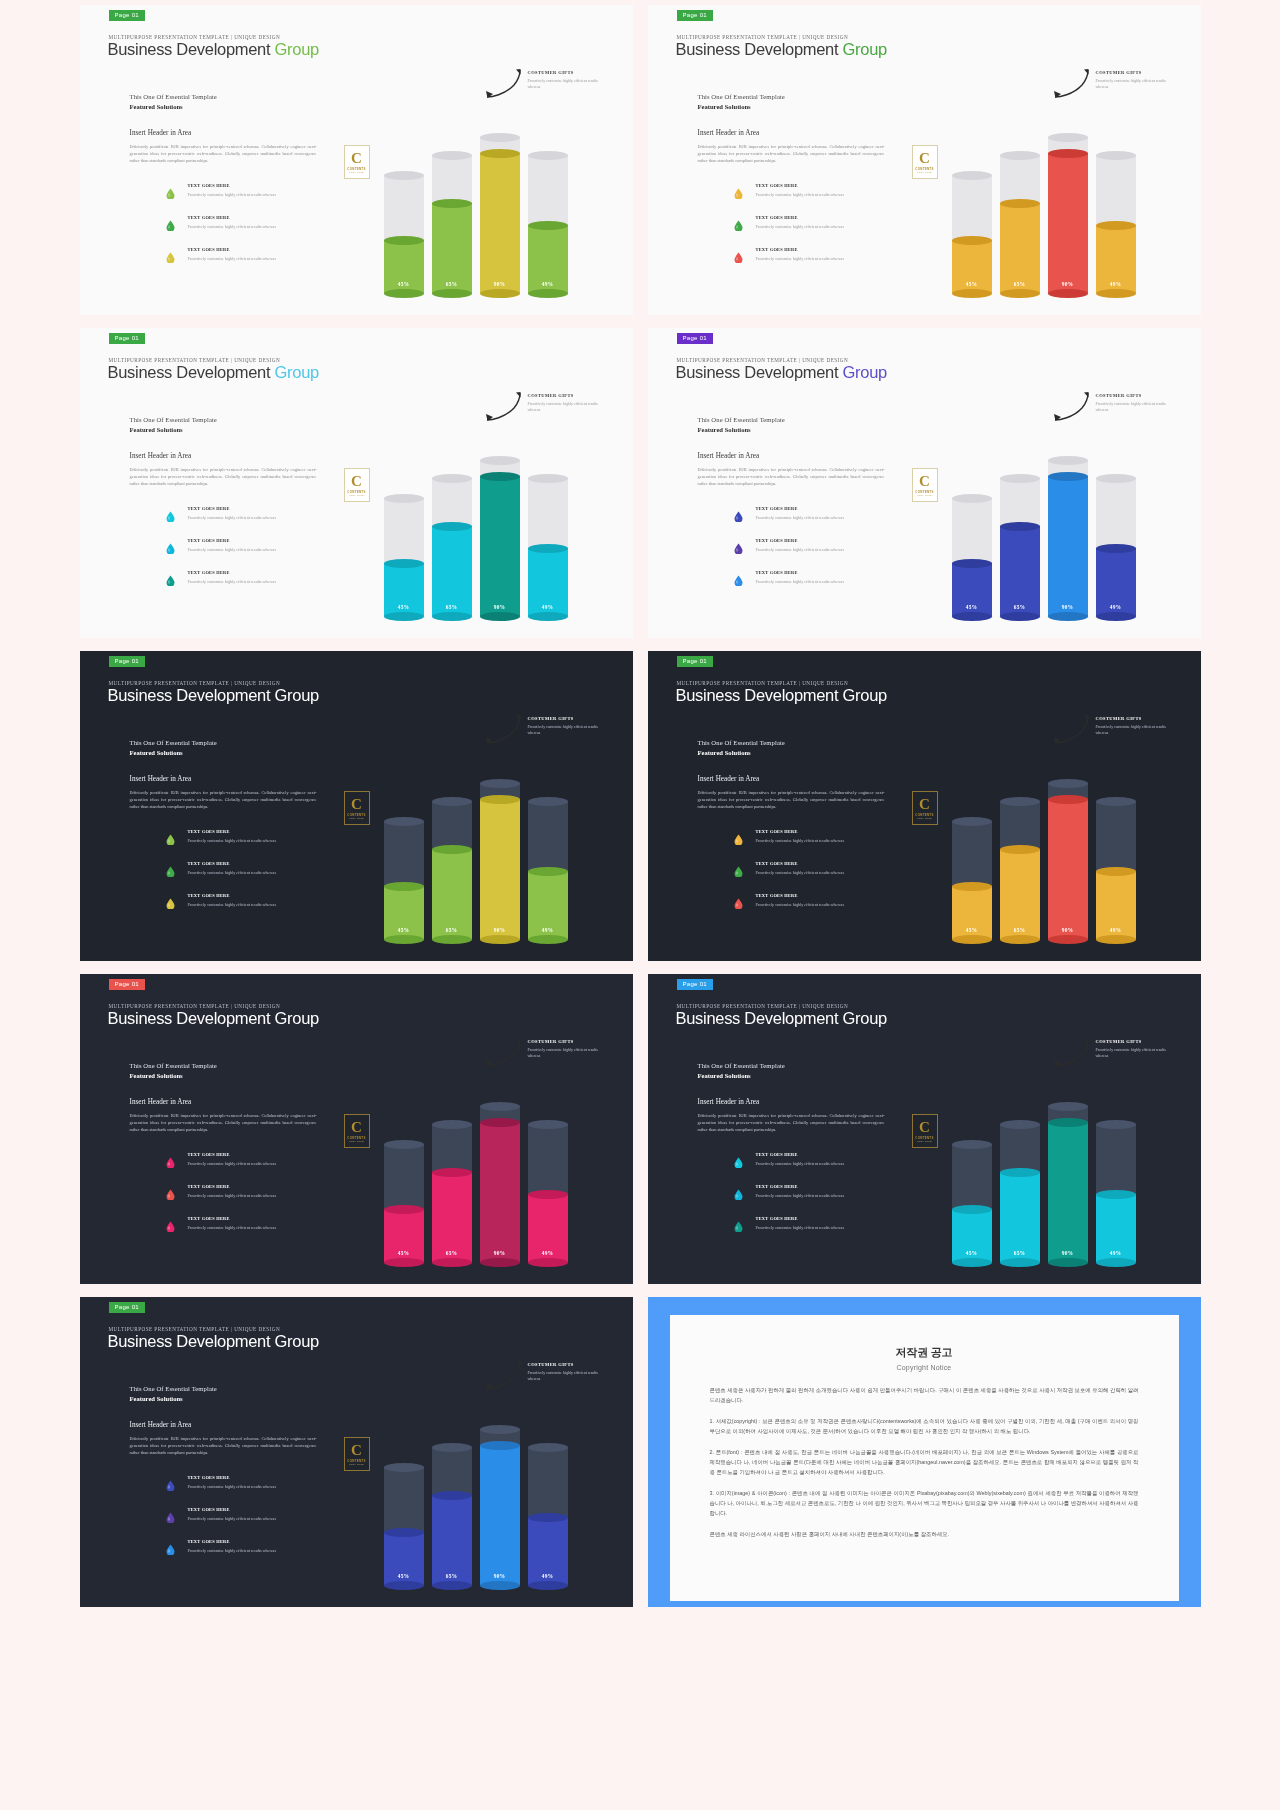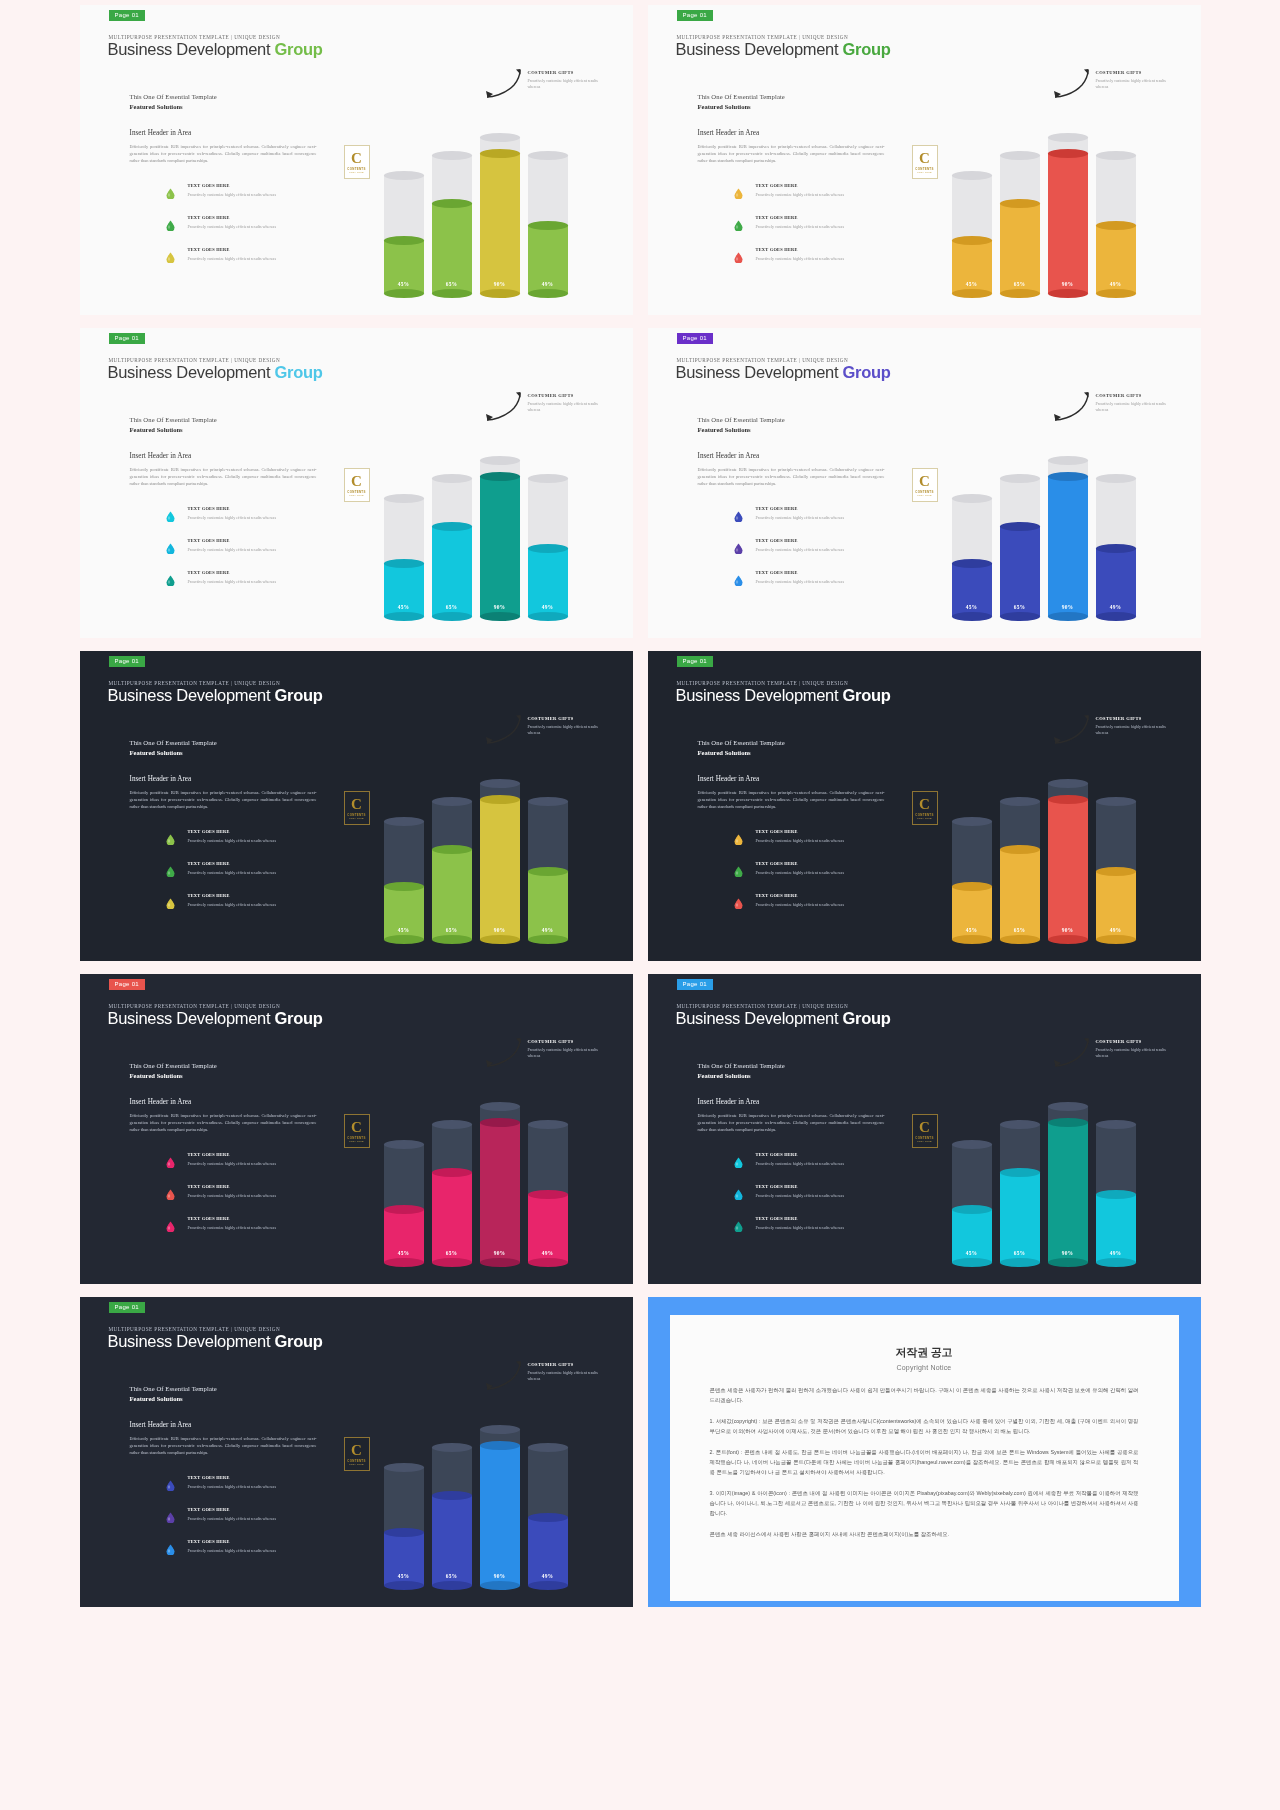--- a/index.html
+++ b/index.html
@@ -40,21 +40,21 @@
     font-size: 5.2px; letter-spacing: .45px; color: #6d6d6d;
     white-space: nowrap;
   }
   .dark .kicker, .darkish .kicker { color: #b9bfcc; }
   .title {
     position: absolute; left: 28px; top: 35px;
     font-size: 16.5px; font-weight: 400; color: #3c3c3c;
     letter-spacing: -.3px; white-space: nowrap;
   }
   .dark .title, .darkish .title { color: #ffffff; }
-  .title .accent { font-weight: 700; }
+  .title .accent { font-weight: 400; }
 
   
   .sub1 {
     position: absolute; left: 50px; top: 88px;
     font-family: "Liberation Serif", serif;
     font-size: 6.6px; color: #4a4a4a; letter-spacing: .1px;
   }
   .sub2 {
     position: absolute; left: 50px; top: 98px;
     font-family: "Liberation Serif", serif;

